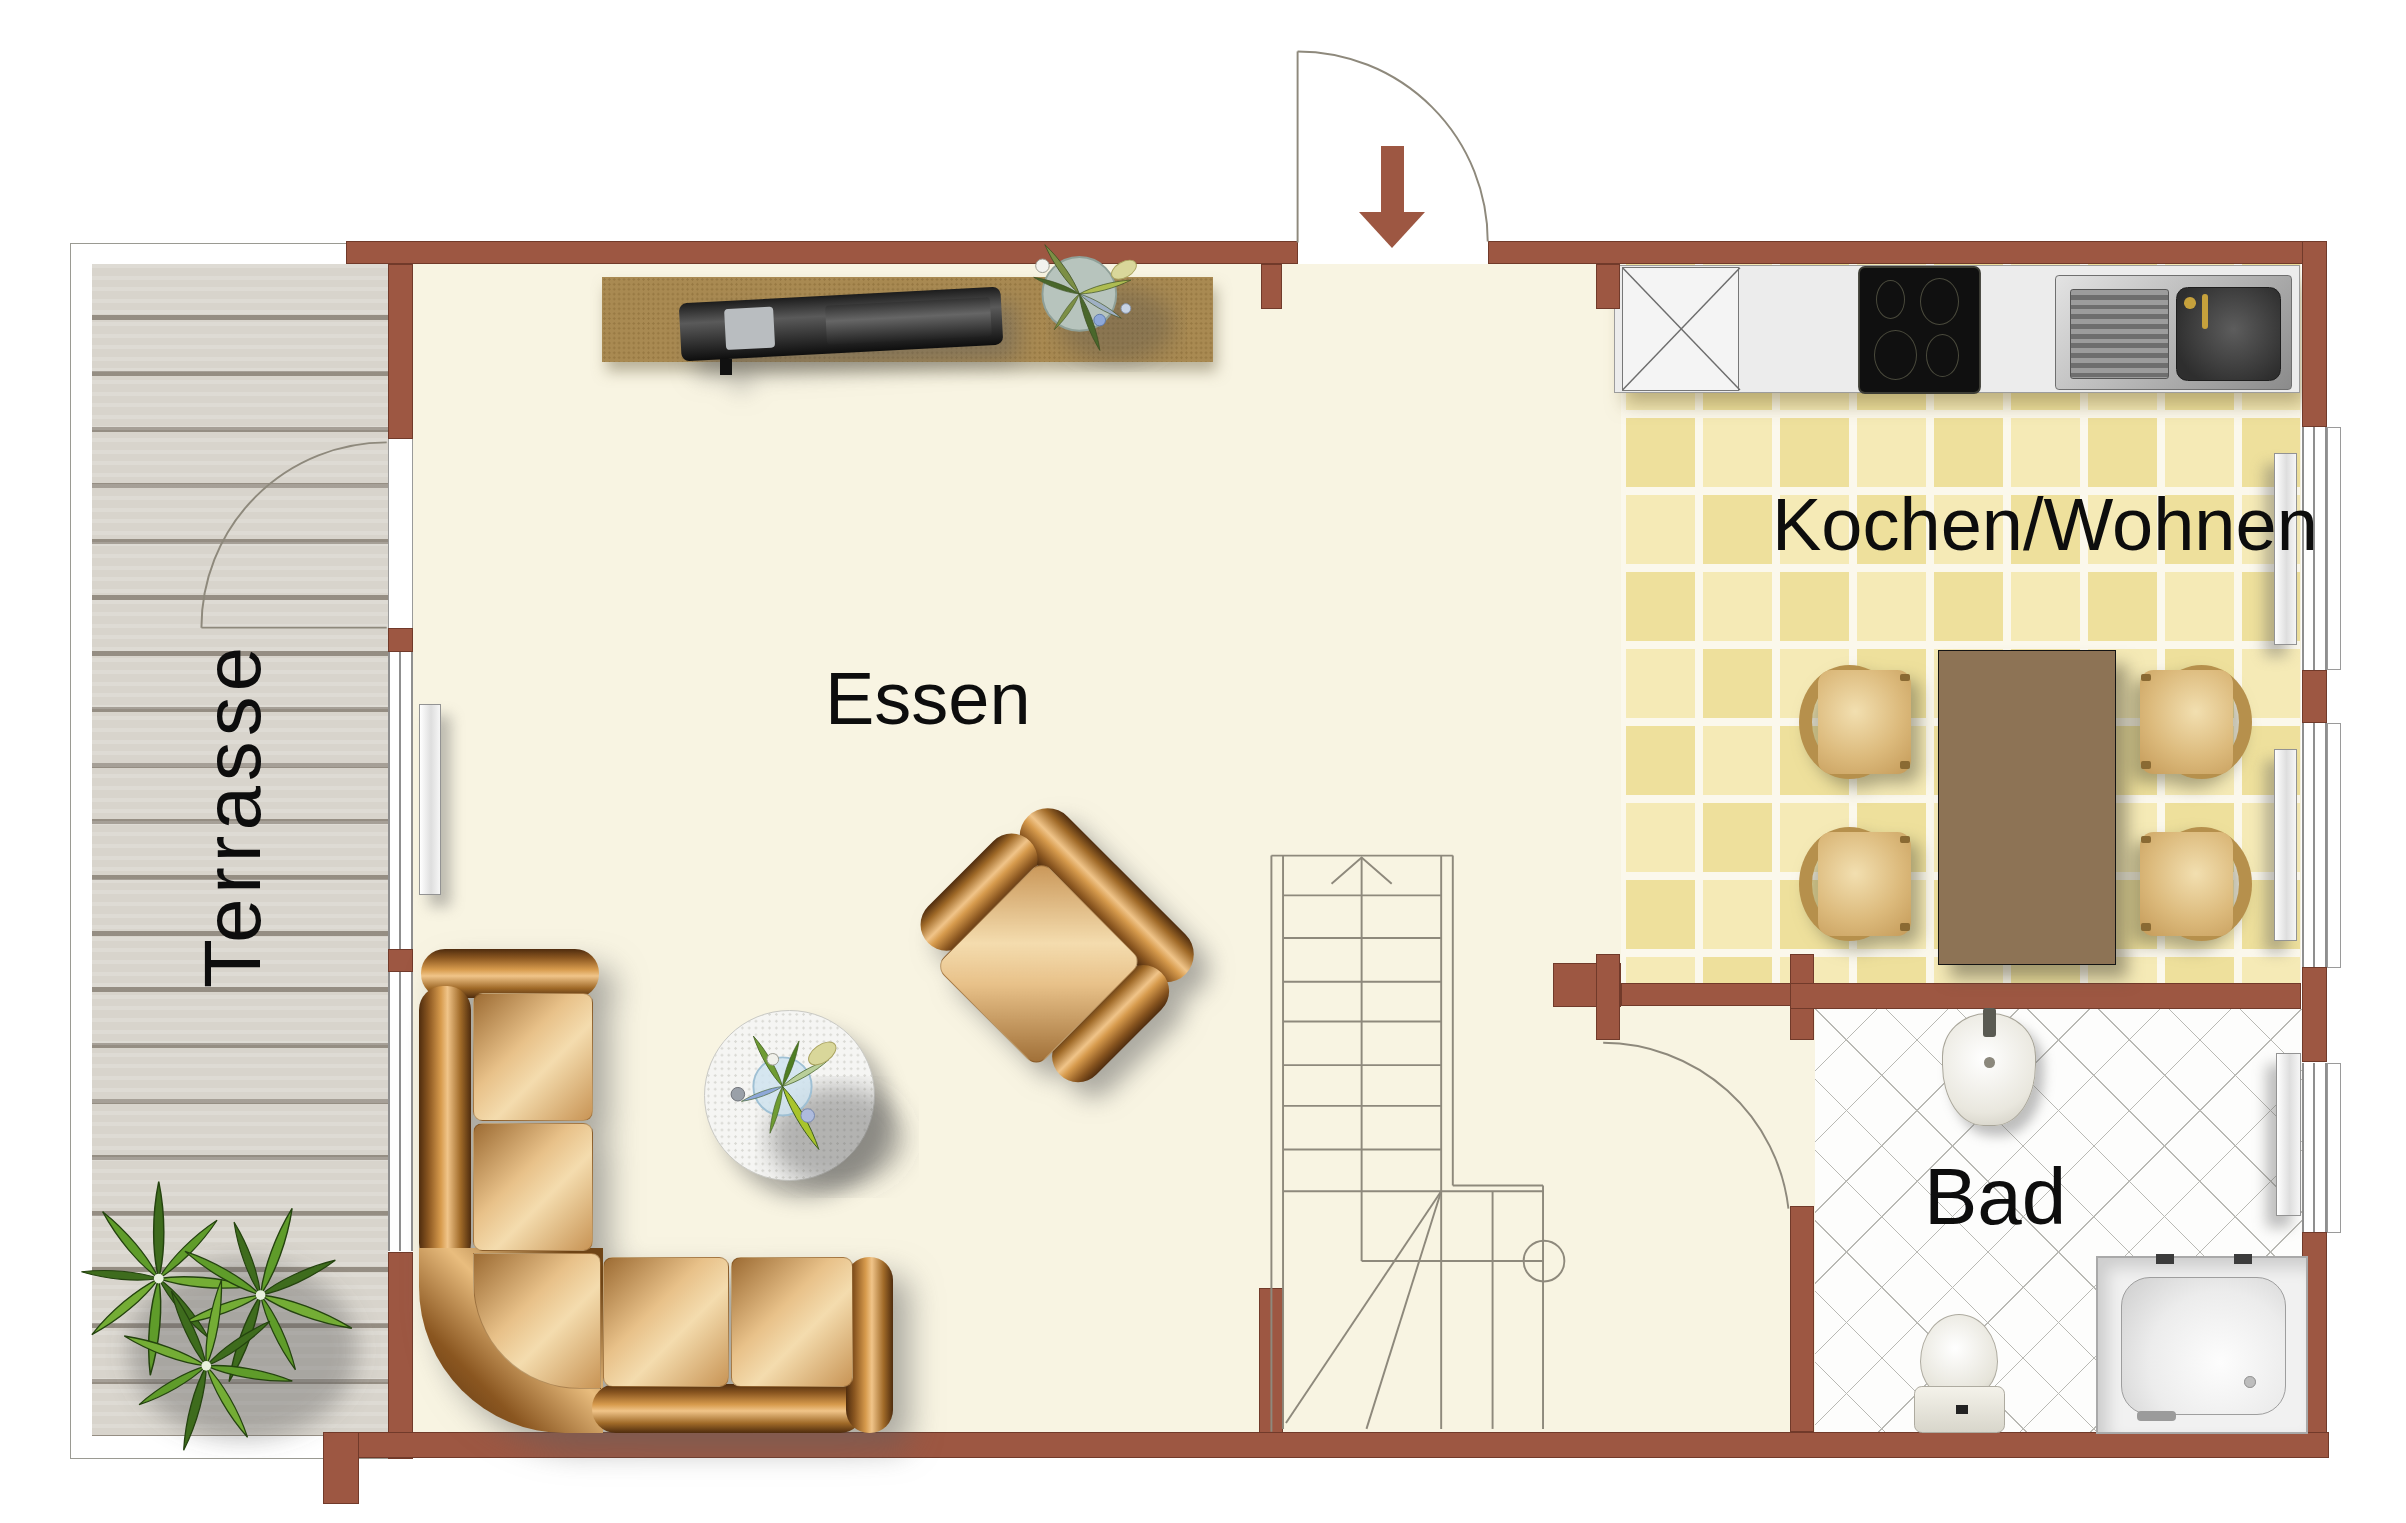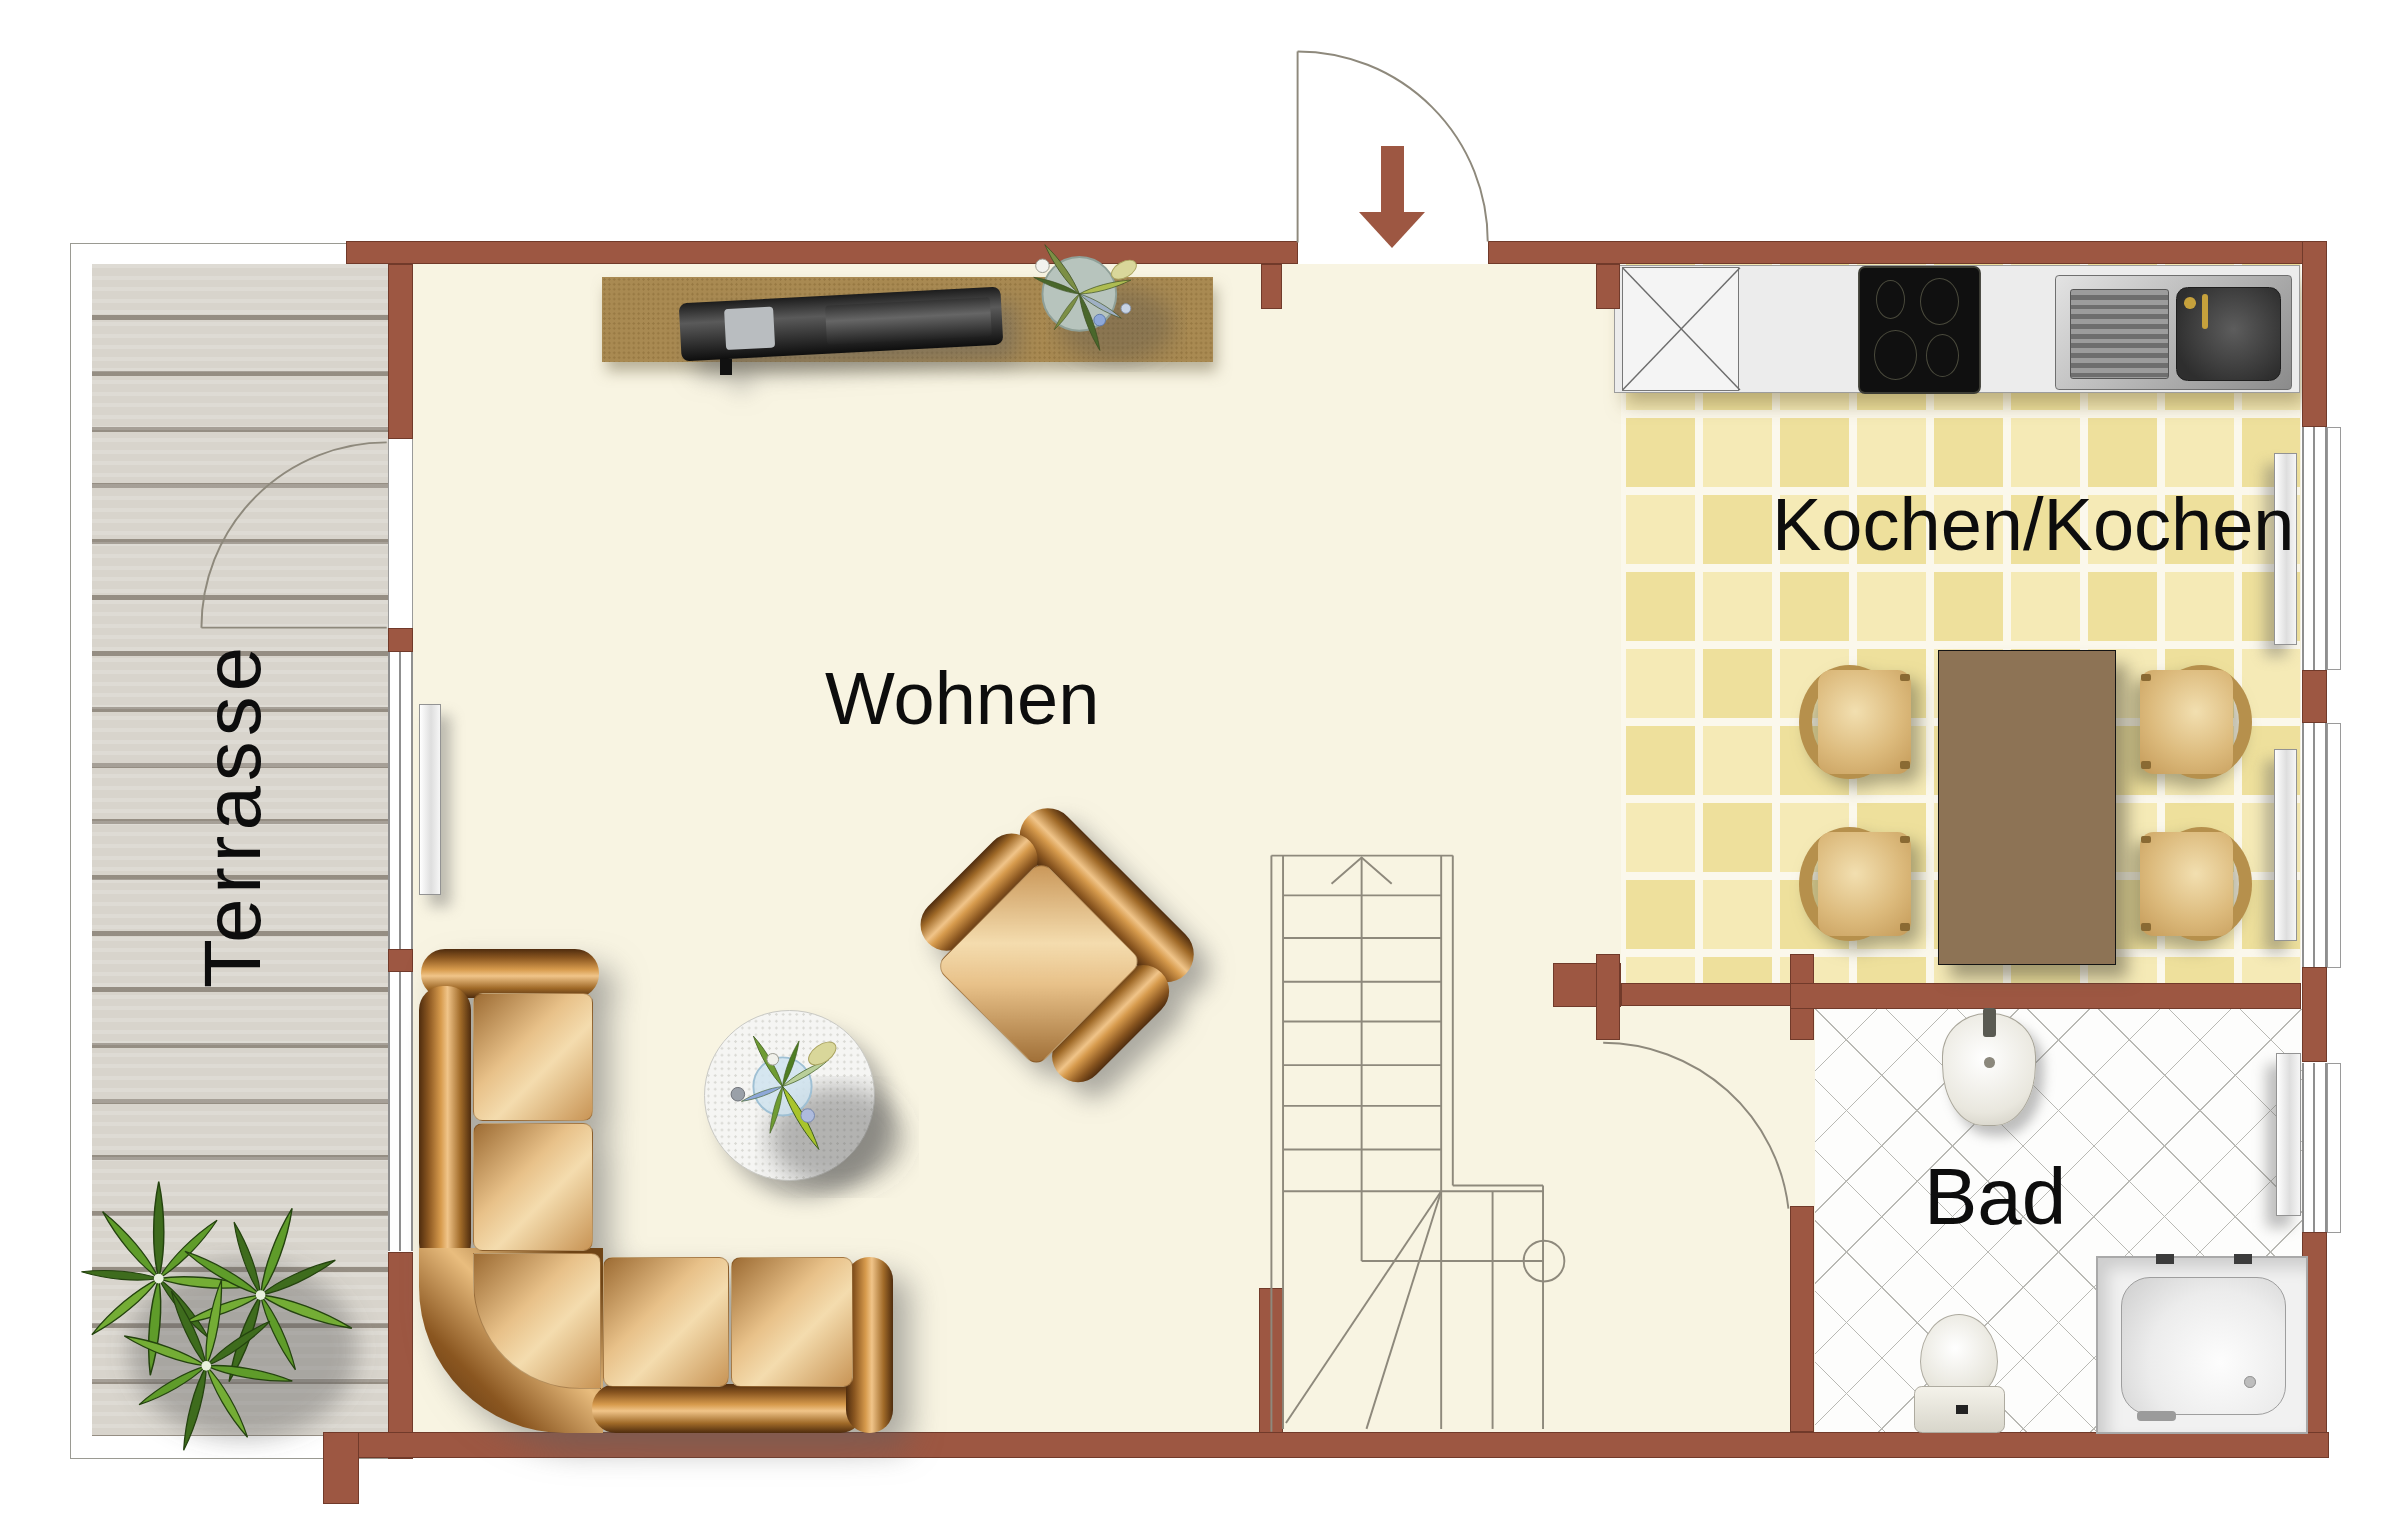--- a/index.html
+++ b/index.html
@@ -367,19 +367,19 @@
         <use href="#leafA" fill="#8ea8d8" transform="rotate(250) scale(.45)"></use>
         <use href="#leafA" fill="#b9cf9a" transform="rotate(60) scale(.55)"></use>
       </g>
       <ellipse cx="847" cy="1086" rx="16" ry="9" fill="#d9d79a" stroke="#a8a25e" transform="rotate(-35 847 1086)"></ellipse>
       <circle cx="760" cy="1128" r="7" fill="#9aa0a8" stroke="#6c7076"></circle>
       <circle cx="832" cy="1150" r="7" fill="#aebbdd" stroke="#7586ad"></circle>
       <circle cx="796" cy="1092" r="6" fill="#f0f0ea" stroke="#9a9a90"></circle>
     </g>
   </svg>
 
-  <div class="lbl lbl-wohnen">Wohnen</div>
-  <div class="lbl lbl-kochen">Kochen/Kochen</div>
+  <div class="lbl lbl-wohnen">Essen</div>
+  <div class="lbl lbl-kochen">Kochen/Wohnen</div>
   <div class="lbl lbl-bad">Bad</div>
   <div class="lbl lbl-terrasse">Terrasse</div>
 
 </div>
 
 
 </body></html>

